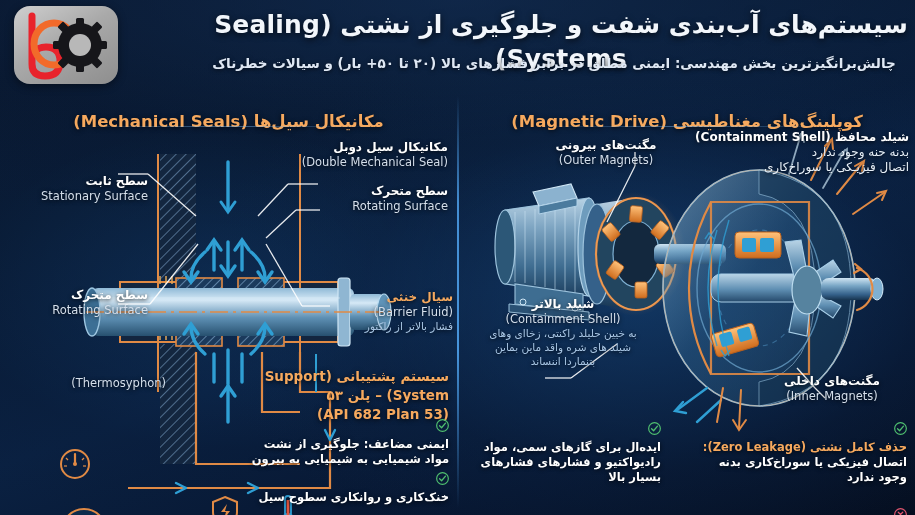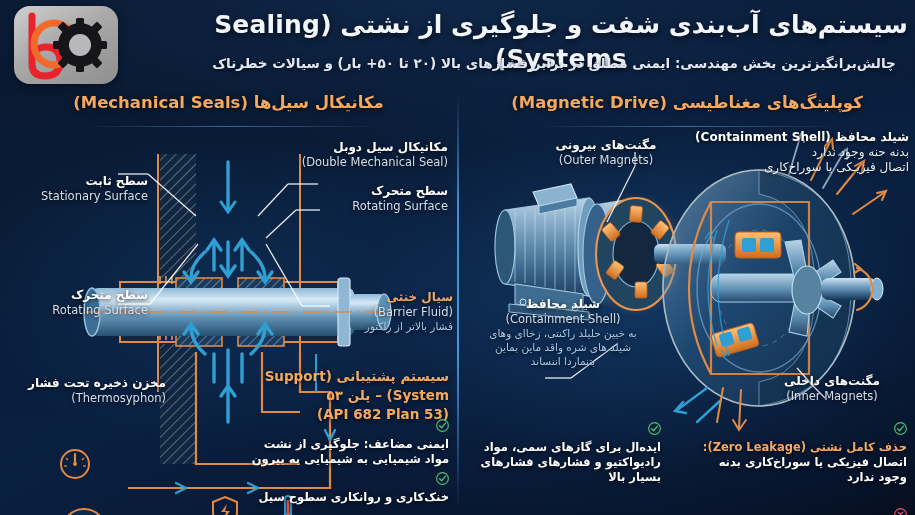--- a/index.html
+++ b/index.html
@@ -42,21 +42,21 @@
   
   .vdivider{
     position:absolute;left:457px;top:96px;width:2px;height:412px;
     background:linear-gradient(180deg,rgba(63,140,214,0) 0%,rgba(77,160,235,.85) 26%,rgba(77,160,235,.9) 62%,rgba(63,140,214,0) 100%);
   }
   
   .panel{position:absolute;top:92px;height:423px;}
   .panel.left{left:0;width:457px;}
   .panel.right{left:459px;width:456px;}
   .sec-head{
-    position:absolute;top:1px;width:100%;text-align:center;
+    position:absolute;top:20px;width:100%;text-align:center;
     color:#f6a95e;font-size:16.5px;font-weight:bold;direction:rtl;
     text-shadow:0 1px 5px rgba(0,0,0,.75);
   }
   .sec-rule{
     position:absolute;top:34px;left:50%;transform:translateX(-50%);
     width:300px;height:1px;
     background:linear-gradient(90deg,rgba(90,150,210,0),rgba(120,180,235,.5),rgba(90,150,210,0));
   }
   
   .lbl{position:absolute;direction:rtl;text-shadow:0 1px 4px rgba(0,0,0,.8);}
@@ -337,21 +337,20 @@
       <span class="en" style="direction:ltr;text-align:right;">Rotating Surface</span>
     </div>
 
     <div class="lbl r" style="right:4px;top:198px;width:128px;">
       <span class="fa" style="color:#f6a95e;">سیال خنثی</span>
       <span class="en" style="direction:ltr;text-align:right;">(Barrier Fluid)</span>
       <span class="sub">فشار بالاتر از راکتور</span>
     </div>
 
     <div class="lbl r" style="left:6px;top:284px;width:160px;">
-      <span class="fa">مخزن ذخیره تحت فشار</span>
       <span class="en" style="direction:ltr;text-align:right;">(Thermosyphon)</span>
     </div>
 
     <svg width="457" height="423" viewBox="0 0 457 423" style="position:absolute;left:0;top:0;pointer-events:none">
       <g stroke="#ffffff" stroke-width="1.3" fill="none" opacity=".9">
         <line x1="148" y1="82" x2="118" y2="82"></line>
         <line x1="148" y1="82" x2="196" y2="124"></line>
         <line x1="288" y1="92" x2="318" y2="92"></line>
         <line x1="288" y1="92" x2="258" y2="124"></line>
         <line x1="296" y1="118" x2="320" y2="118"></line>
@@ -561,21 +560,21 @@
       <span class="en" style="text-align:center;">(Outer Magnets)</span>
     </div>
 
     <div class="lbl r" style="right:6px;top:38px;width:222px;">
       <span class="fa">شیلد محافظ (Containment Shell)</span>
       <span class="fa" style="font-weight:normal;color:#e8f0f8;">بدنه حنه وجود ندارد</span>
       <span class="fa" style="font-weight:normal;color:#e8f0f8;">اتصال فیزیـکی یا سوراخ‌کاری</span>
     </div>
 
     <div class="lbl c" style="left:14px;top:205px;width:180px;">
-      <span class="fa">شیلد محافظ</span>
+      <span class="fa">شیلد بالاتر</span>
       <span class="en" style="text-align:center;">(Containment Shell)</span>
       <span class="sub" style="text-align:center;">به خیین حلیلد راکنتی، زخاای وهای</span>
       <span class="sub" style="text-align:center;">شیلد های شره واقد ماین بماین</span>
       <span class="sub" style="text-align:center;">بتنماردا اننساند</span>
     </div>
 
     <div class="lbl c" style="right:8px;top:282px;width:150px;">
       <span class="fa">مگنت‌های داخلی</span>
       <span class="en" style="text-align:center;">(Inner Magnets)</span>
     </div>

